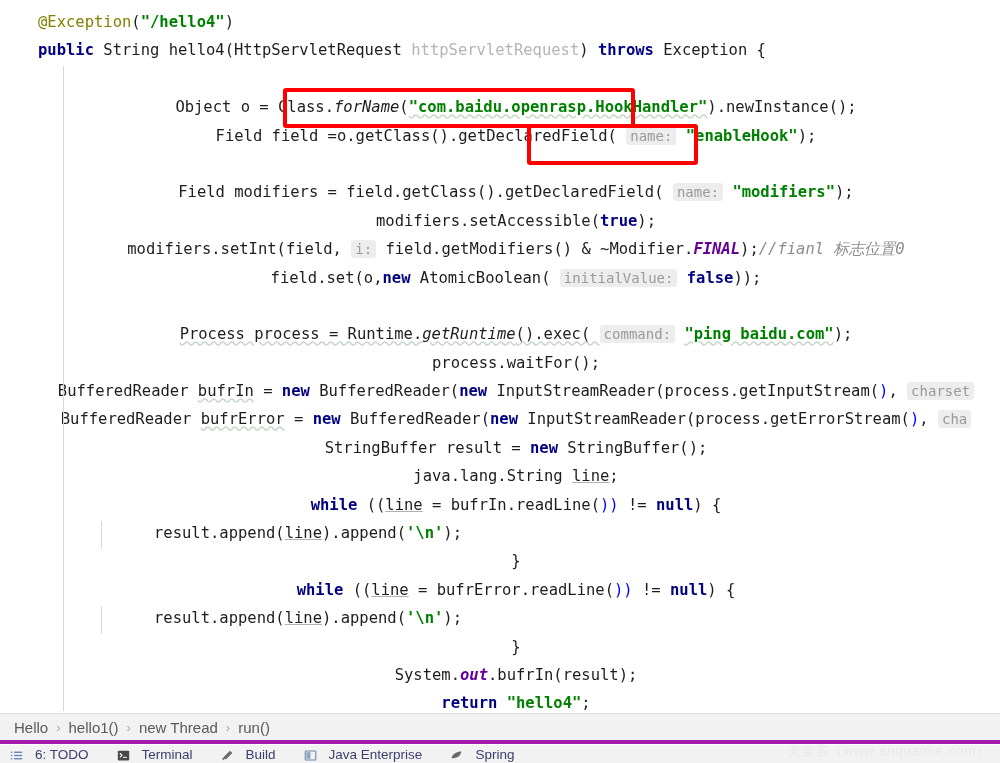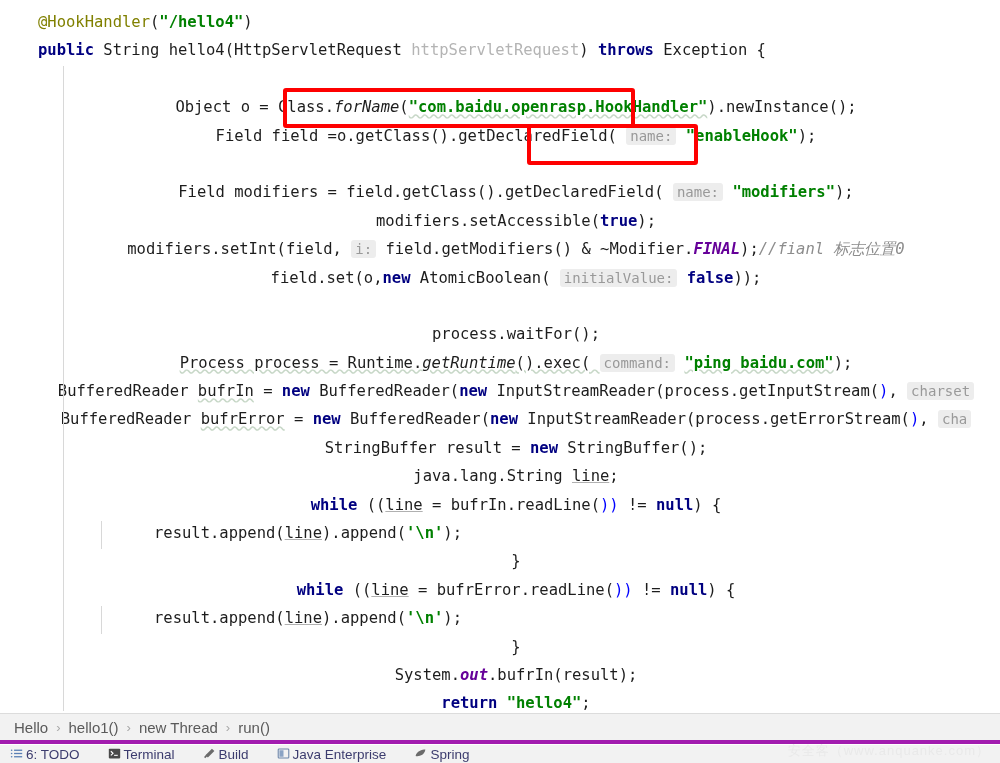--- a/index.html
+++ b/index.html
@@ -107,22 +107,22 @@
     align-items: center;
     padding-left: 10px;
     box-sizing: border-box;
     font-family: "Liberation Sans", sans-serif;
     font-size: 13.5px;
     color: #3c3c6e;
     overflow: hidden;
   }
   .tw-item {
     display: flex;
-    align-items: flex-start;
-    gap: 3px;
+    align-items: flex-end;
+    gap: 12px;
     margin-right: 28px;
     white-space: nowrap;
   }
   .tw-ico { width: 13px; height: 13px; display: block; }
 
   
   #watermark {
     position: absolute;
     right: 10px;
     top: 742px;
@@ -131,33 +131,33 @@
     color: #e9e9e9;
     letter-spacing: 1px;
     white-space: nowrap;
   }
 </style>
 </head>
 <body>
 
 <div id="editor">
   <div class="code-area" id="code-area">
-      <div class="line ind1"><span class="anno">@HookHandler</span><span class="">(</span><span class="str">"/hello4"</span><span class="">)</span></div>
+      <div class="line ind1"><span class="anno">@Exception</span><span class="">(</span><span class="str">"/hello4"</span><span class="">)</span></div>
       <div class="line ind1"><span class="kw">public</span><span class=""> String hello4(HttpServletRequest </span><span class="param-gr">httpServletRequest</span><span class="">) </span><span class="kw">throws</span><span class=""> Exception {</span></div>
       <div class="line ind1">&nbsp;</div>
       <div class="line ind2"><span class="">Object o = Class.</span><span class="meth-it">forName</span><span class="">(</span><span class="str wavy">"com.baidu.openrasp.HookHandler"</span><span class="">).newInstance();</span></div>
       <div class="line ind2"><span class="">Field field =o.getClass().getDeclaredField( </span><span class="hint">name:</span><span class=""> </span><span class="str">"enableHook"</span><span class="">);</span></div>
       <div class="line ind1">&nbsp;</div>
       <div class="line ind2"><span class="">Field modifiers = field.getClass().getDeclaredField( </span><span class="hint">name:</span><span class=""> </span><span class="str">"modifiers"</span><span class="">);</span></div>
       <div class="line ind2"><span class="">modifiers.setAccessible(</span><span class="kw">true</span><span class="">);</span></div>
       <div class="line ind2"><span class="">modifiers.setInt(field, </span><span class="hint">i:</span><span class=""> field.getModifiers() &amp; ~Modifier.</span><span class="stat">FINAL</span><span class="">);</span><span class="cmt">//fianl 标志位置0</span></div>
       <div class="line ind2"><span class="">field.set(o,</span><span class="kw">new</span><span class=""> AtomicBoolean( </span><span class="hint">initialValue:</span><span class=""> </span><span class="kw">false</span><span class="">));</span></div>
       <div class="line ind1">&nbsp;</div>
+      <div class="line ind2"><span class="plain wavy">Process process = Runtime.</span><span class="meth-it wavy">getRuntime</span><span class="plain wavy">().exec( </span><span class="hint">command:</span><span class=""> </span><span class="str wavy">"ping baidu.com"</span><span class="">);</span></div>
       <div class="line ind2"><span class="">process.waitFor();</span></div>
-      <div class="line ind2"><span class="plain wavy">Process process = Runtime.</span><span class="meth-it wavy">getRuntime</span><span class="plain wavy">().exec( </span><span class="hint">command:</span><span class=""> </span><span class="str wavy">"ping baidu.com"</span><span class="">);</span></div>
       <div class="line ind2"><span class="">BufferedReader </span><span class="plain wavy">bufrIn</span><span class=""> = </span><span class="kw">new</span><span class=""> BufferedReader(</span><span class="kw">new</span><span class=""> InputStreamReader(process.getInputStream(</span><span class="blue-par">)</span><span class="">, </span><span class="hint">charset</span></div>
       <div class="line ind2"><span class="">BufferedReader </span><span class="plain wavy">bufrError</span><span class=""> = </span><span class="kw">new</span><span class=""> BufferedReader(</span><span class="kw">new</span><span class=""> InputStreamReader(process.getErrorStream(</span><span class="blue-par">)</span><span class="">, </span><span class="hint">cha</span></div>
       <div class="line ind2"><span class="">StringBuffer result = </span><span class="kw">new</span><span class=""> StringBuffer();</span></div>
       <div class="line ind2"><span class="">java.lang.String </span><span class="u-line">line</span><span class="">;</span></div>
       <div class="line ind2"><span class="kw">while</span><span class=""> ((</span><span class="u-line">line</span><span class=""> = bufrIn.readLine(</span><span class="blue-par">))</span><span class=""> != </span><span class="kw">null</span><span class="">) {</span></div>
       <div class="line ind3"><span class="">result.append(</span><span class="u-line">line</span><span class="">).append(</span><span class="str">'\n'</span><span class="">);</span></div>
       <div class="line ind2"><span class="">}</span></div>
       <div class="line ind2"><span class="kw">while</span><span class=""> ((</span><span class="u-line">line</span><span class=""> = bufrError.readLine(</span><span class="blue-par">))</span><span class=""> != </span><span class="kw">null</span><span class="">) {</span></div>
       <div class="line ind3"><span class="">result.append(</span><span class="u-line">line</span><span class="">).append(</span><span class="str">'\n'</span><span class="">);</span></div>
       <div class="line ind2"><span class="">}</span></div>

